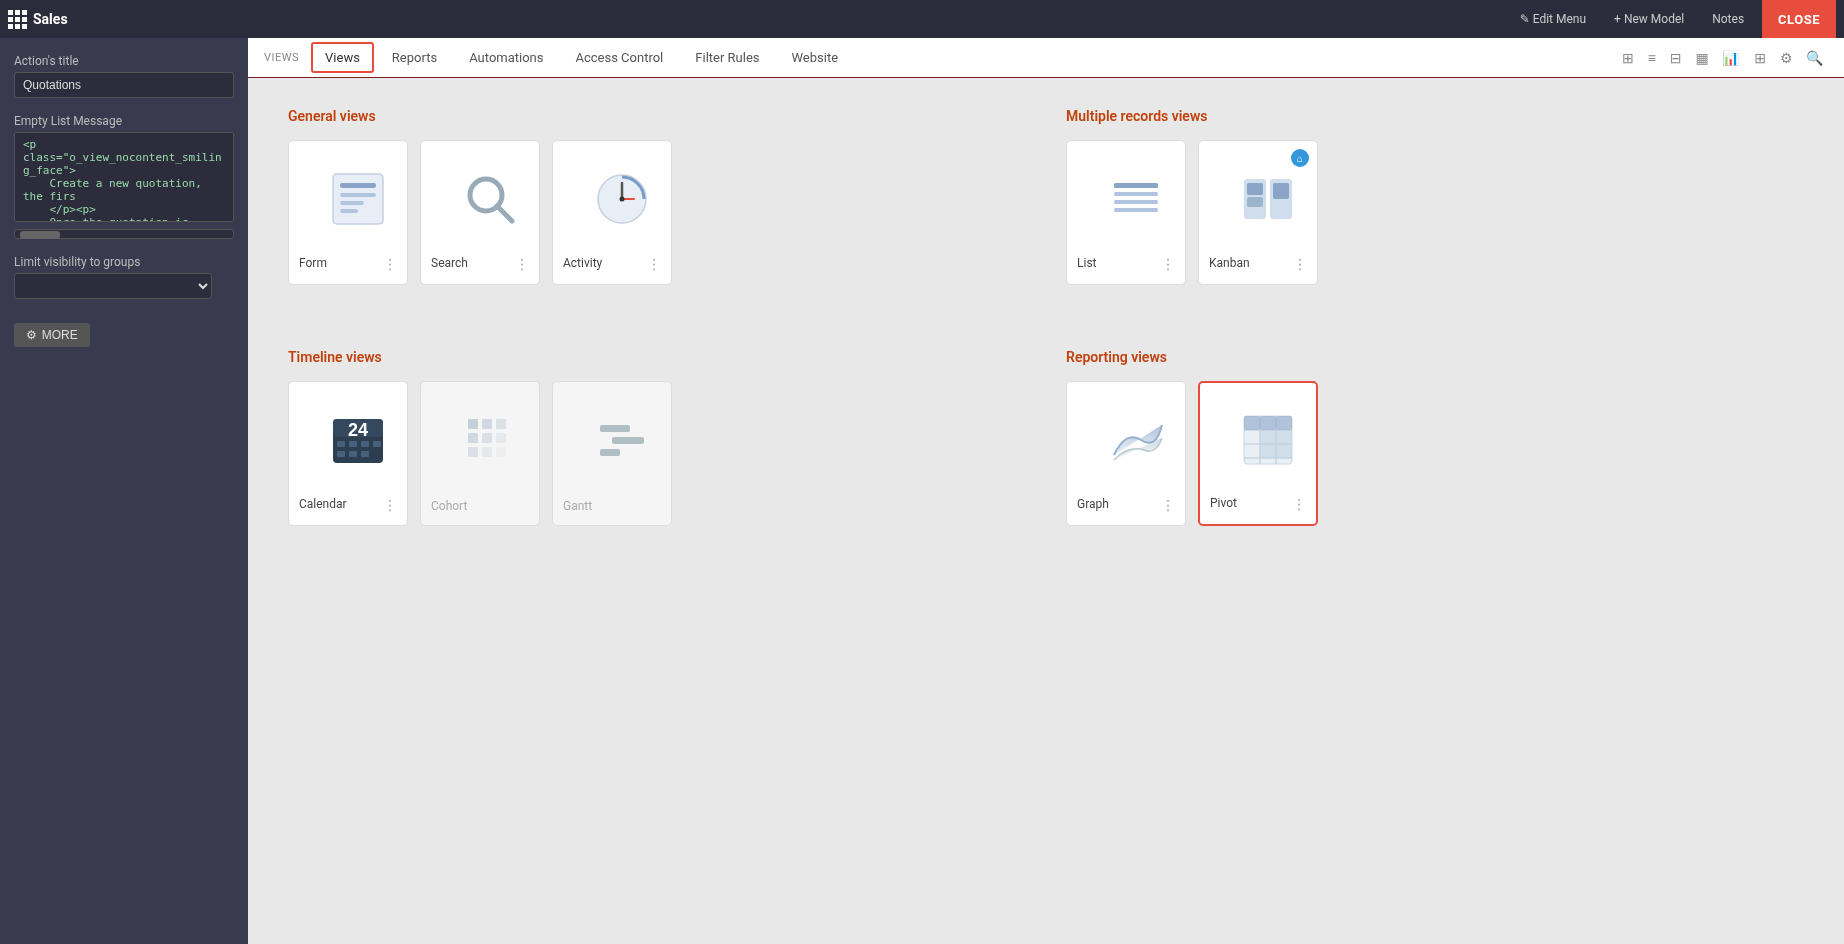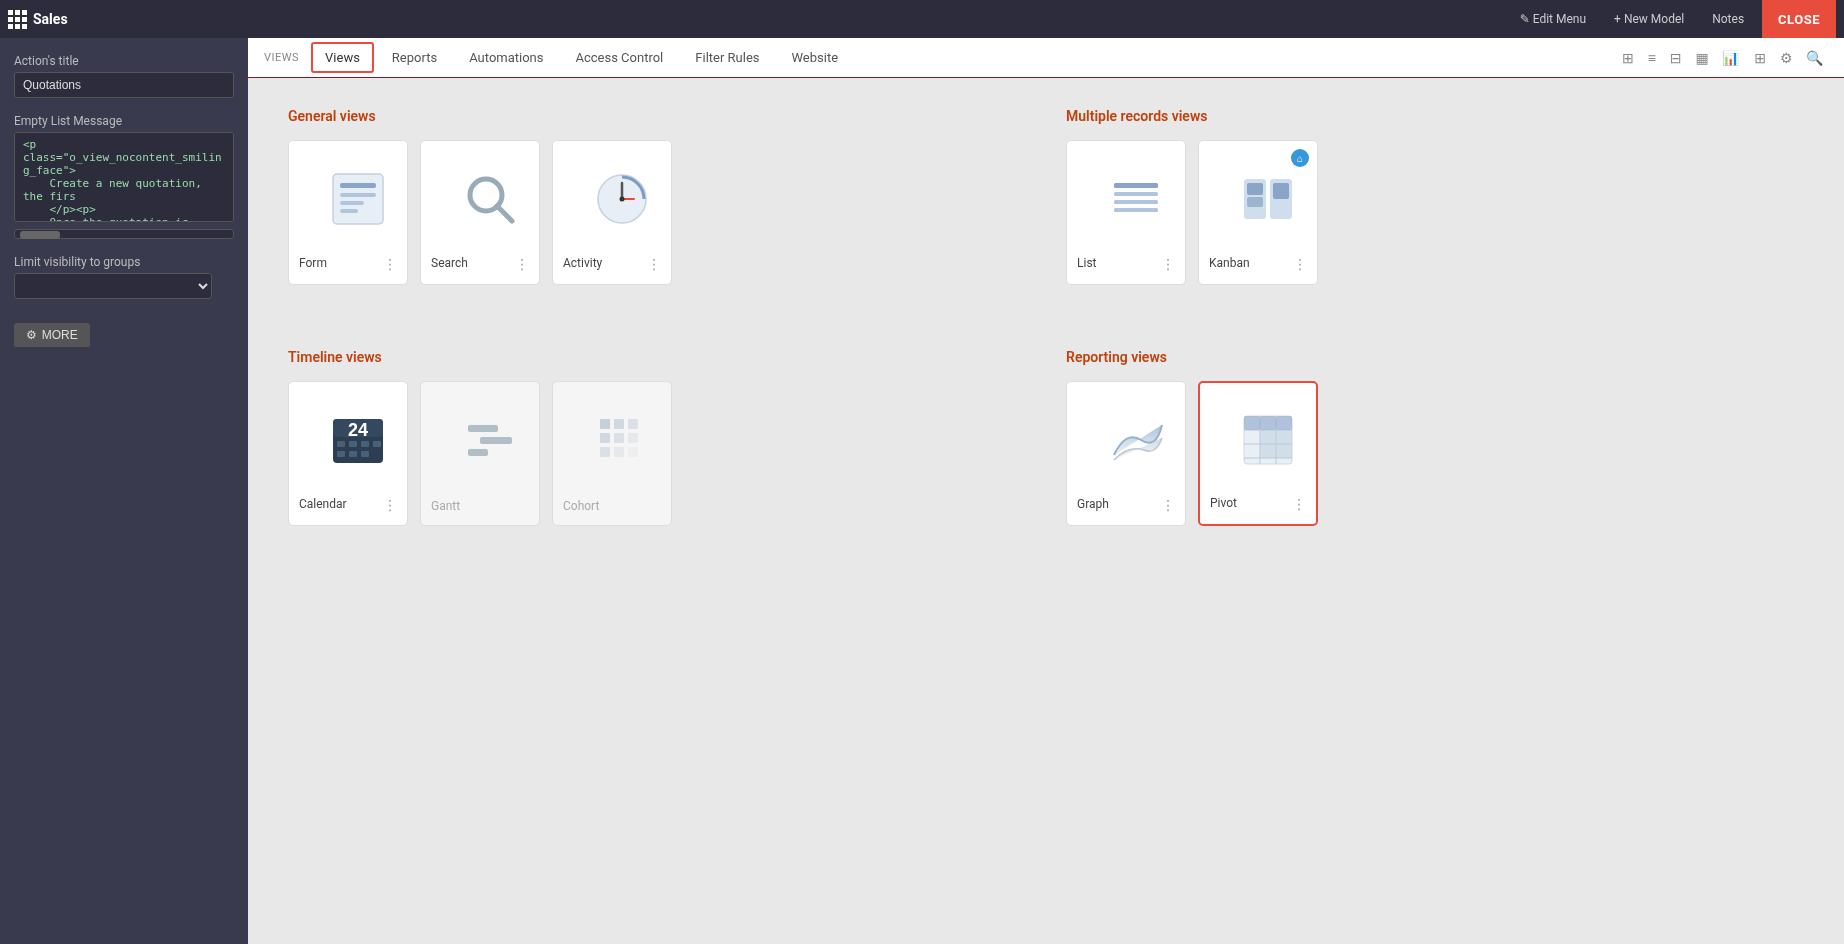--- a/index.html
+++ b/index.html
@@ -581,48 +581,48 @@
                   <rect x="34" y="42" width="8" height="6" rx="1" fill="#5a7a9a" opacity="0.6"></rect>
                 </svg>
               </div>
               <div class="card-label-row">
                 <span class="card-label">Calendar</span>
                 <span class="card-menu">⋮</span>
               </div>
             </div>
 
             <div class="view-card disabled">
-              <div class="card-icon icon-gantt">
-                <svg width="60" height="60" viewBox="0 0 60 60">
-                  <rect x="8" y="14" width="30" height="7" rx="2" fill="#b0bec5"></rect>
-                  <rect x="20" y="26" width="32" height="7" rx="2" fill="#b0bec5"></rect>
-                  <rect x="8" y="38" width="20" height="7" rx="2" fill="#b0bec5"></rect>
-                </svg>
-              </div>
-              <div class="card-label-row">
-                <span class="card-label">Gantt</span>
-              </div>
-            </div>
-
-            <div class="view-card disabled">
               <div class="card-icon icon-cohort">
                 <svg width="60" height="60" viewBox="0 0 60 60">
                   <rect x="8" y="8" width="10" height="10" rx="1" fill="#c0ccd8" opacity="0.9"></rect>
                   <rect x="22" y="8" width="10" height="10" rx="1" fill="#c0ccd8" opacity="0.7"></rect>
                   <rect x="36" y="8" width="10" height="10" rx="1" fill="#c0ccd8" opacity="0.5"></rect>
                   <rect x="8" y="22" width="10" height="10" rx="1" fill="#c0ccd8" opacity="0.7"></rect>
                   <rect x="22" y="22" width="10" height="10" rx="1" fill="#c0ccd8" opacity="0.5"></rect>
                   <rect x="36" y="22" width="10" height="10" rx="1" fill="#c0ccd8" opacity="0.3"></rect>
                   <rect x="8" y="36" width="10" height="10" rx="1" fill="#c0ccd8" opacity="0.5"></rect>
                   <rect x="22" y="36" width="10" height="10" rx="1" fill="#c0ccd8" opacity="0.3"></rect>
                   <rect x="36" y="36" width="10" height="10" rx="1" fill="#c0ccd8" opacity="0.15"></rect>
                 </svg>
               </div>
               <div class="card-label-row">
                 <span class="card-label">Cohort</span>
+              </div>
+            </div>
+
+            <div class="view-card disabled">
+              <div class="card-icon icon-gantt">
+                <svg width="60" height="60" viewBox="0 0 60 60">
+                  <rect x="8" y="14" width="30" height="7" rx="2" fill="#b0bec5"></rect>
+                  <rect x="20" y="26" width="32" height="7" rx="2" fill="#b0bec5"></rect>
+                  <rect x="8" y="38" width="20" height="7" rx="2" fill="#b0bec5"></rect>
+                </svg>
+              </div>
+              <div class="card-label-row">
+                <span class="card-label">Gantt</span>
               </div>
             </div>
           </div>
         </div>
 
         <div class="views-group">
           <div class="section-title">Reporting views</div>
           <div class="views-row">
 
             <div class="view-card">

